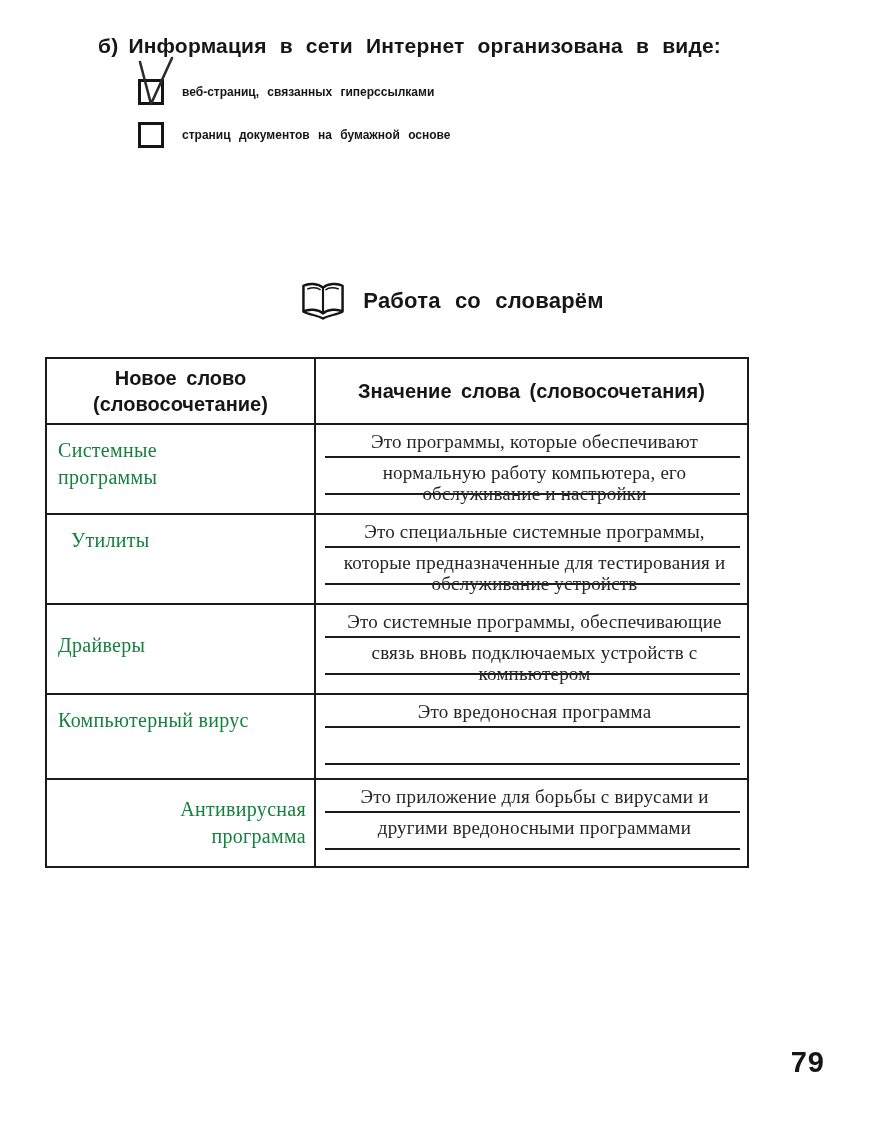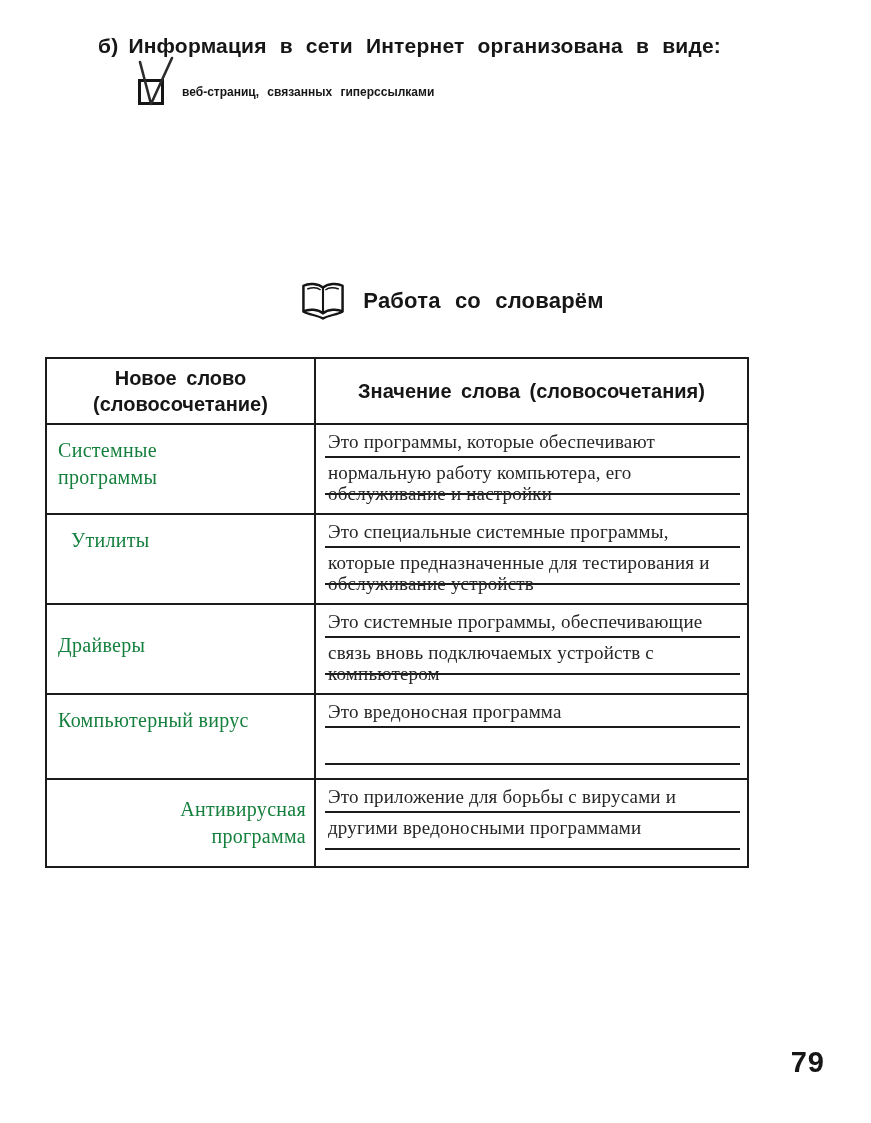--- a/index.html
+++ b/index.html
@@ -40,21 +40,21 @@
   .term-cell.indent { padding-left:24px; }
   .term-cell.low { padding-top:27px; }
   .term-cell.mid { padding-top:16px; padding-left:15px;text-align:right; }
 
   .ans-cell { position:relative; vertical-align:top; }
   .ans-cell .rule { position:absolute; left:9px; right:7px; height:0;
     border-top:2px solid #1b1b1b; }
   .rule-a { top:31px; } .rule-b { top:68px; }
   .ans-text { position:absolute; left:12px; right:6px;
     font-family:"Liberation Serif","DejaVu Serif",serif; font-size:19px;
-    line-height:23px; color:#262626; letter-spacing:.2px; white-space:nowrap; }
+    line-height:23px; color:#262626; letter-spacing:.2px; white-space:nowrap;text-align:center; }
   .t1 { top:5px; } .t2 { top:36px; } .t3 { top:57px; }
 
   
   .page-number { position:absolute; right:46px; top:1046px;
     font-size:29px; font-weight:bold; letter-spacing:1px; }
 </style>
 </head>
 <body>
 
 <div class="page">
@@ -66,20 +66,24 @@
 
       <div class="option">
         <span class="checkbox">
           <svg class="checkmark-svg" viewBox="0 0 44 54" fill="none">
             <path d="M8 7 L19 49 M19 49 L40 3" stroke="#2b2b2b" stroke-width="2.6" stroke-linecap="round"></path>
           </svg>
         </span>
         <span class="option-label">веб-страниц, связанных гиперссылками</span>
       </div>
 
+      <div class="option">
+        <span class="checkbox"></span>
+        <span class="option-label">страниц документов на бумажной основе</span>
+      </div>
 
 
     </div>
   </div>
 
   <div class="section-heading">
     <svg class="book-icon-svg" viewBox="0 0 50 44" fill="none" stroke="#151515">
       <path d="M25 8 C20 3.5 10 3 4.5 6 L4.5 33 C10 30 20 30.5 25 35 C30 30.5 40 30 45.5 33 L45.5 6 C40 3 30 3.5 25 8 Z" stroke-width="2.6" stroke-linejoin="round"></path>
       <path d="M25 8 L25 35" stroke-width="2.2"></path>
       <path d="M4.5 33 C10 36.5 20 37 25 40.5 C30 37 40 36.5 45.5 33" stroke-width="2.2" stroke-linejoin="round"></path>

